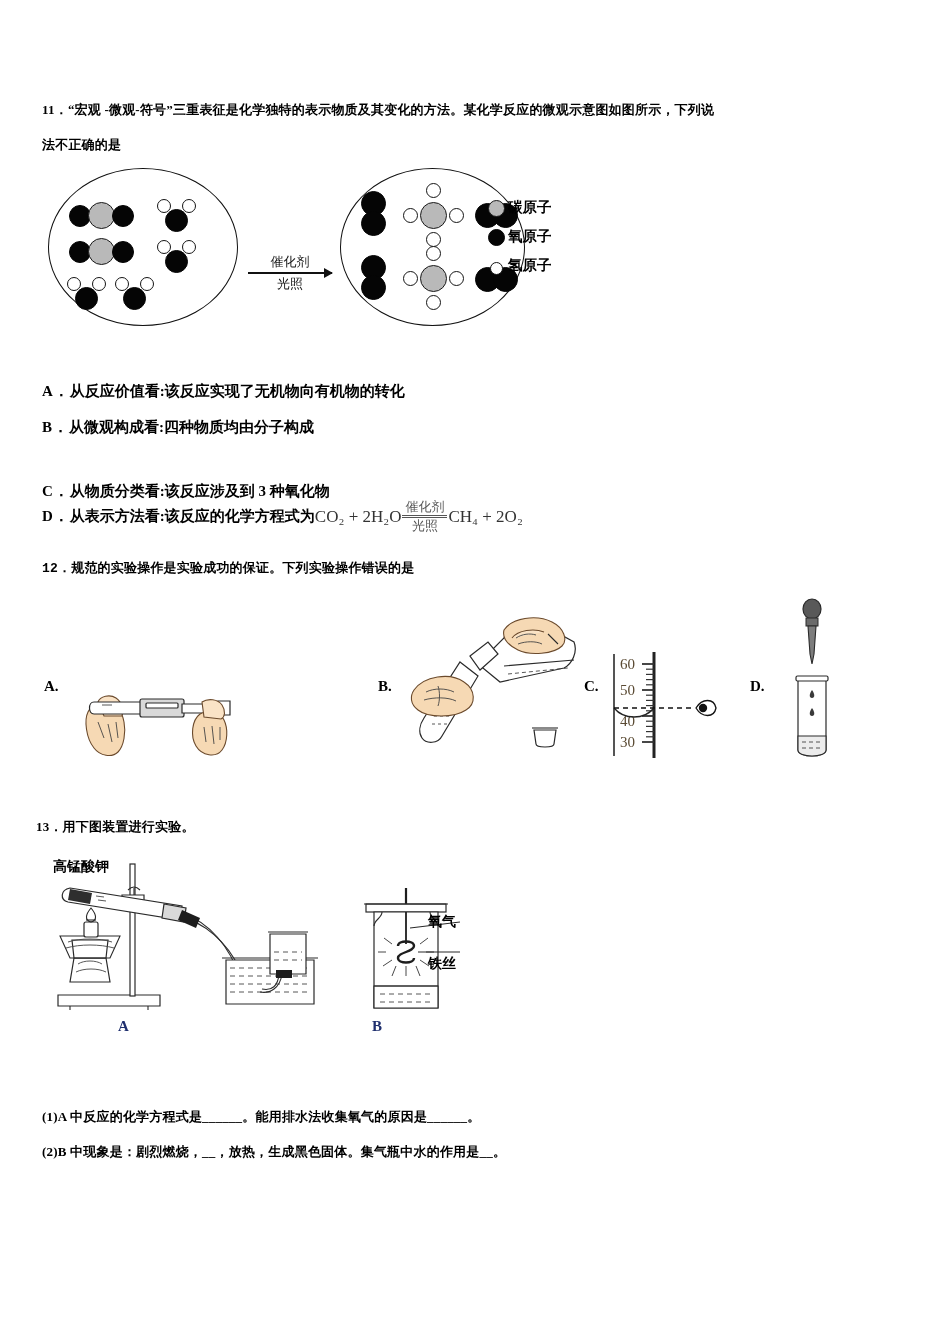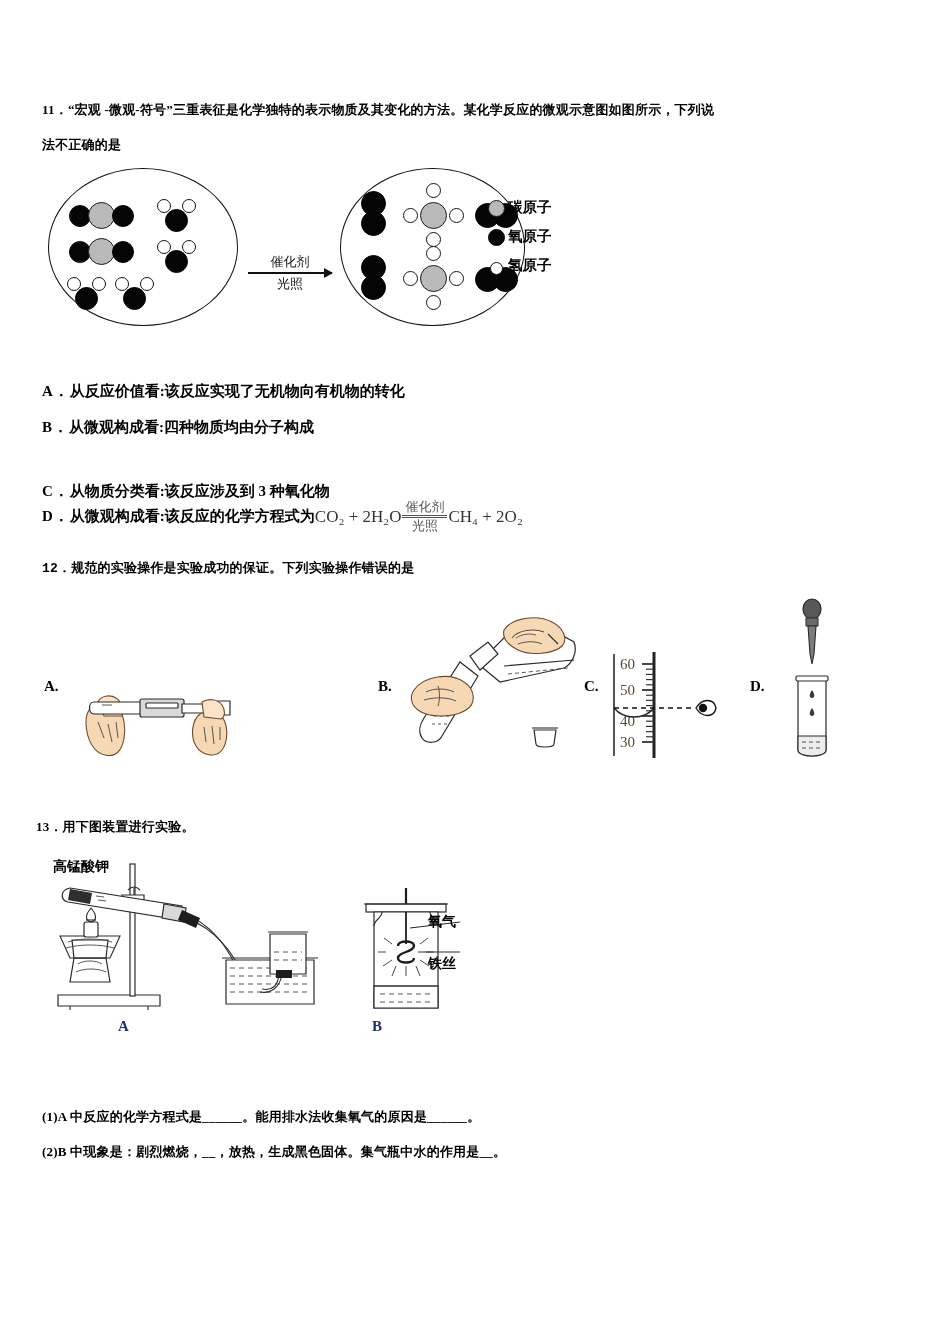--- a/index.html
+++ b/index.html
@@ -216,21 +216,21 @@
   <div class="opt" style="left:42px; top:418px;">
     <span class="lbl">B．</span><span>从微观构成看:四种物质均由分子构成</span>
   </div>
   <div class="opt" style="left:42px; top:382px;">
     <span class="lbl">A．</span><span>从反应价值看:该反应实现了无机物向有机物的转化</span>
   </div>
   <div class="opt" style="left:42px; top:482px;">
     <span class="lbl">C．</span><span>从物质分类看:该反应涉及到 3 种氧化物</span>
   </div>
   <div class="opt" style="left:42px; top:500px;">
-    <span class="lbl">D．</span><span>从微观构成看:该反应的化学方程式为</span><span class="eqn"><span>CO₂ + 2H₂O</span><span class="cond"><span class="top">催化剂</span><span class="bar"></span><span class="bot">光照</span></span><span>CH₄ + 2O₂</span></span>
+    <span class="lbl">D．</span><span>从表示方法看:该反应的化学方程式为</span><span class="eqn"><span>CO₂ + 2H₂O</span><span class="cond"><span class="top">催化剂</span><span class="bar"></span><span class="bot">光照</span></span><span>CH₄ + 2O₂</span></span>
   </div>
 
   <div class="qline" style="left:42px; top:557px;font-family:Liberation Mono, monospace;">
     <span>12．</span><span>规范的实验操作是实验成功的保证。下列实验操作错误的是</span>
   </div>
 
   <div class="opt" style="left:44px; top:678px;">A.</div>
   <div class="fig12" style="left:78px; top:672px;">
     <svg width="160" height="90" viewBox="0 0 160 90">
 

